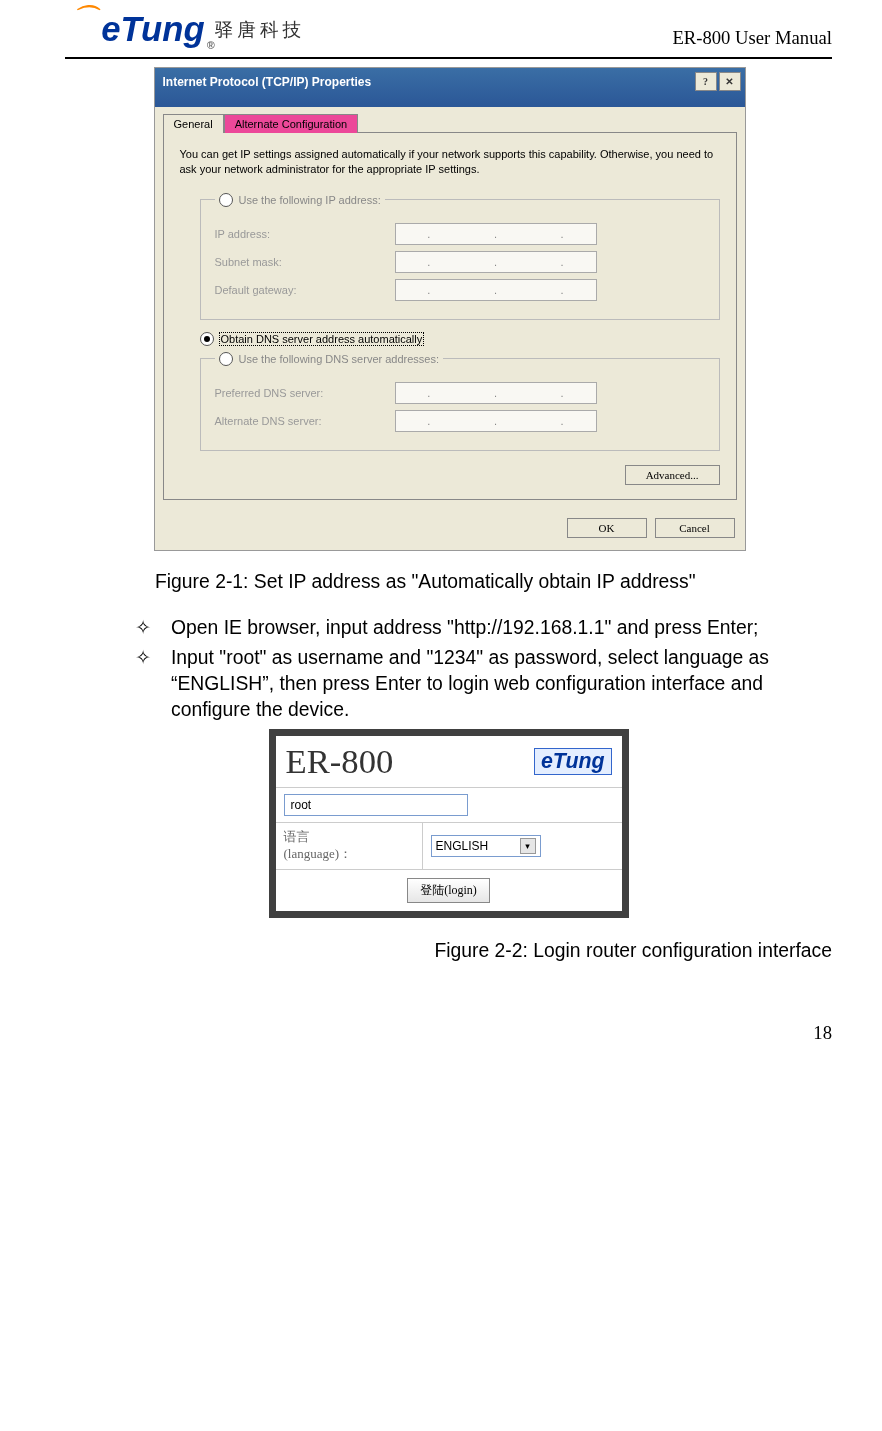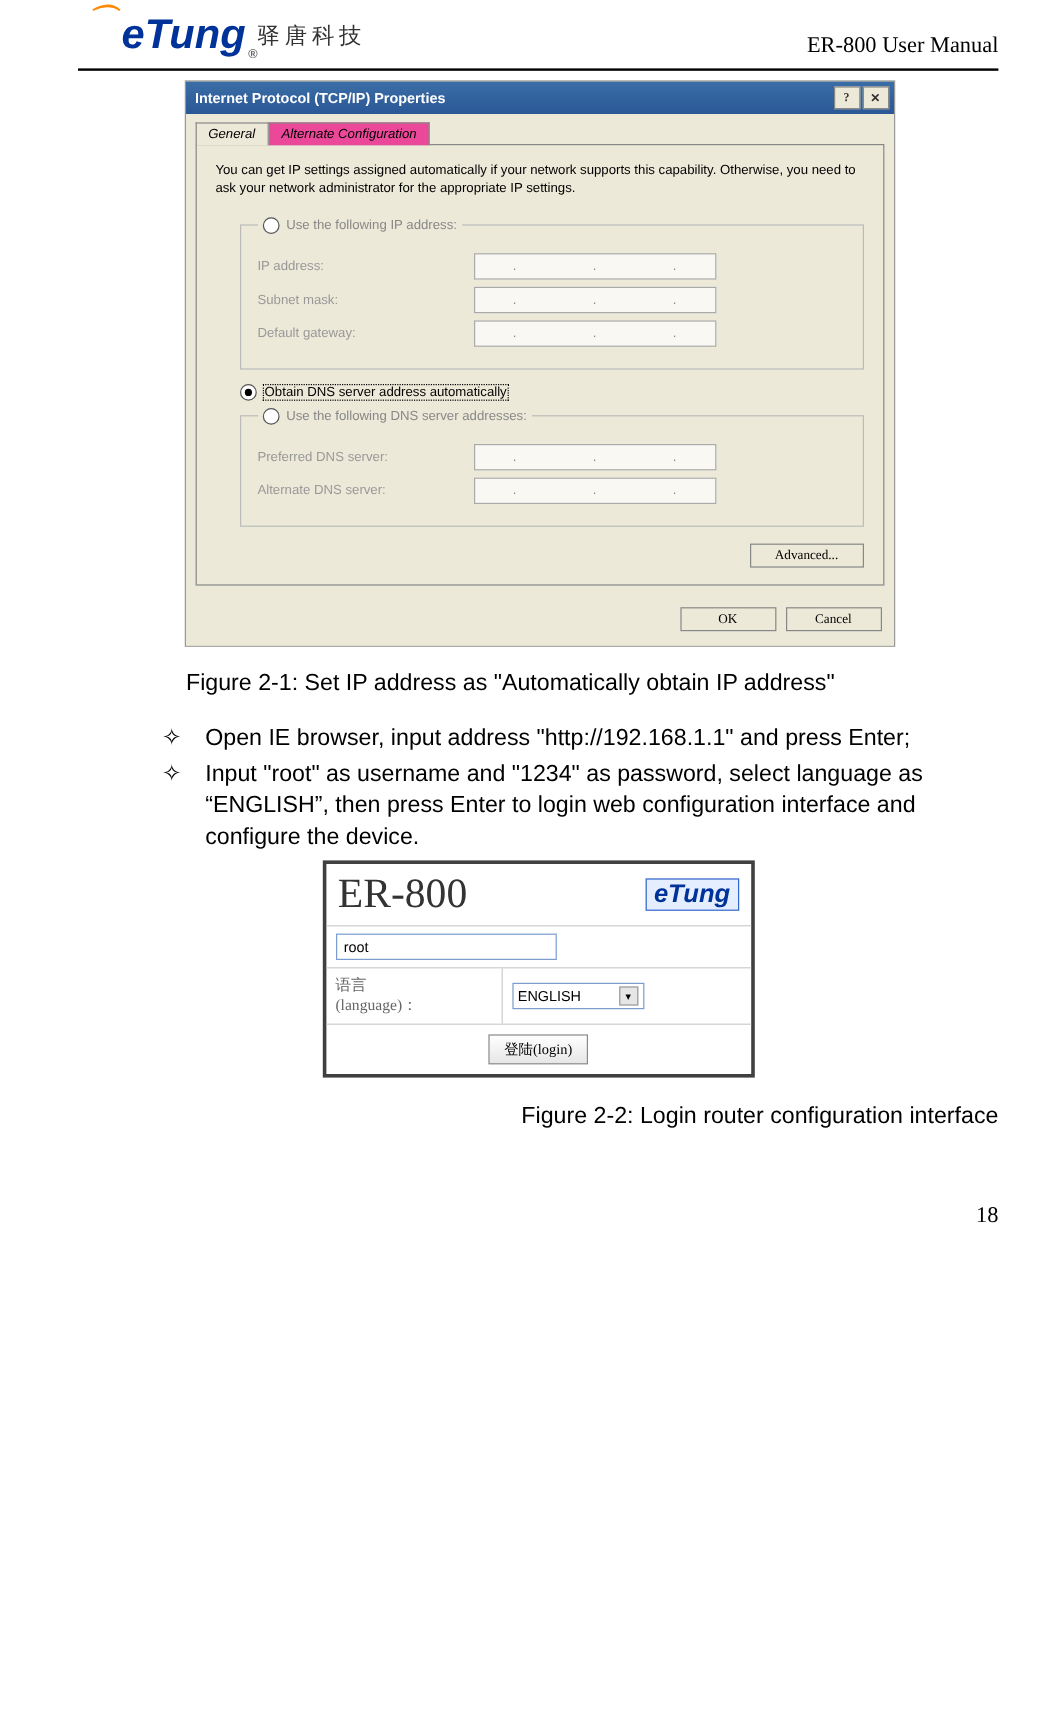--- a/index.html
+++ b/index.html
@@ -66,21 +66,21 @@
     color: #000;
     width: 590px;
     filter: blur(0.2px);
   }
   .titlebar {
     background: linear-gradient(#3a6ea5, #2b5797);
     color: #fff;
     display: flex;
     align-items: center;
     justify-content: space-between;
-    padding: 4px 4px 4px 8px;
+    padding: 4px 4px 16px 8px;
     font-weight: bold;
     font-size: 12px;
   }
   .titlebar-btns {
     display: flex;
     gap: 2px;
   }
   .titlebar-btn {
     width: 20px;
     height: 17px;
@@ -90,21 +90,20 @@
     align-items: center;
     justify-content: center;
     font-family: Tahoma;
     font-size: 10px;
     font-weight: bold;
     color: #333;
   }
   .tabs-row {
     display: flex;
     padding: 6px 8px 0 8px;
-    font-style: italic;
   }
   .tab {
     border: 1px solid #888;
     border-bottom: none;
     padding: 3px 10px;
     background: #ec4899;
     font-size: 11px;
     position: relative;
     top: 1px;
   }
@@ -217,21 +216,21 @@
   .body-list .bullet {
     flex: 0 0 36px;
   }
 
   
   .login-wrap {
     width: 360px;
     margin: 6px auto 0 auto;
   }
   .login {
-    border: 3px solid #404040;
+    border: 7px solid #404040;
     font-family: "SimSun", "Times New Roman", serif;
     font-size: 13px;
     background: #fff;
   }
   .login-head {
     display: flex;
     align-items: center;
     justify-content: space-between;
     padding: 6px 10px;
     border-bottom: 1px solid #ccc;

